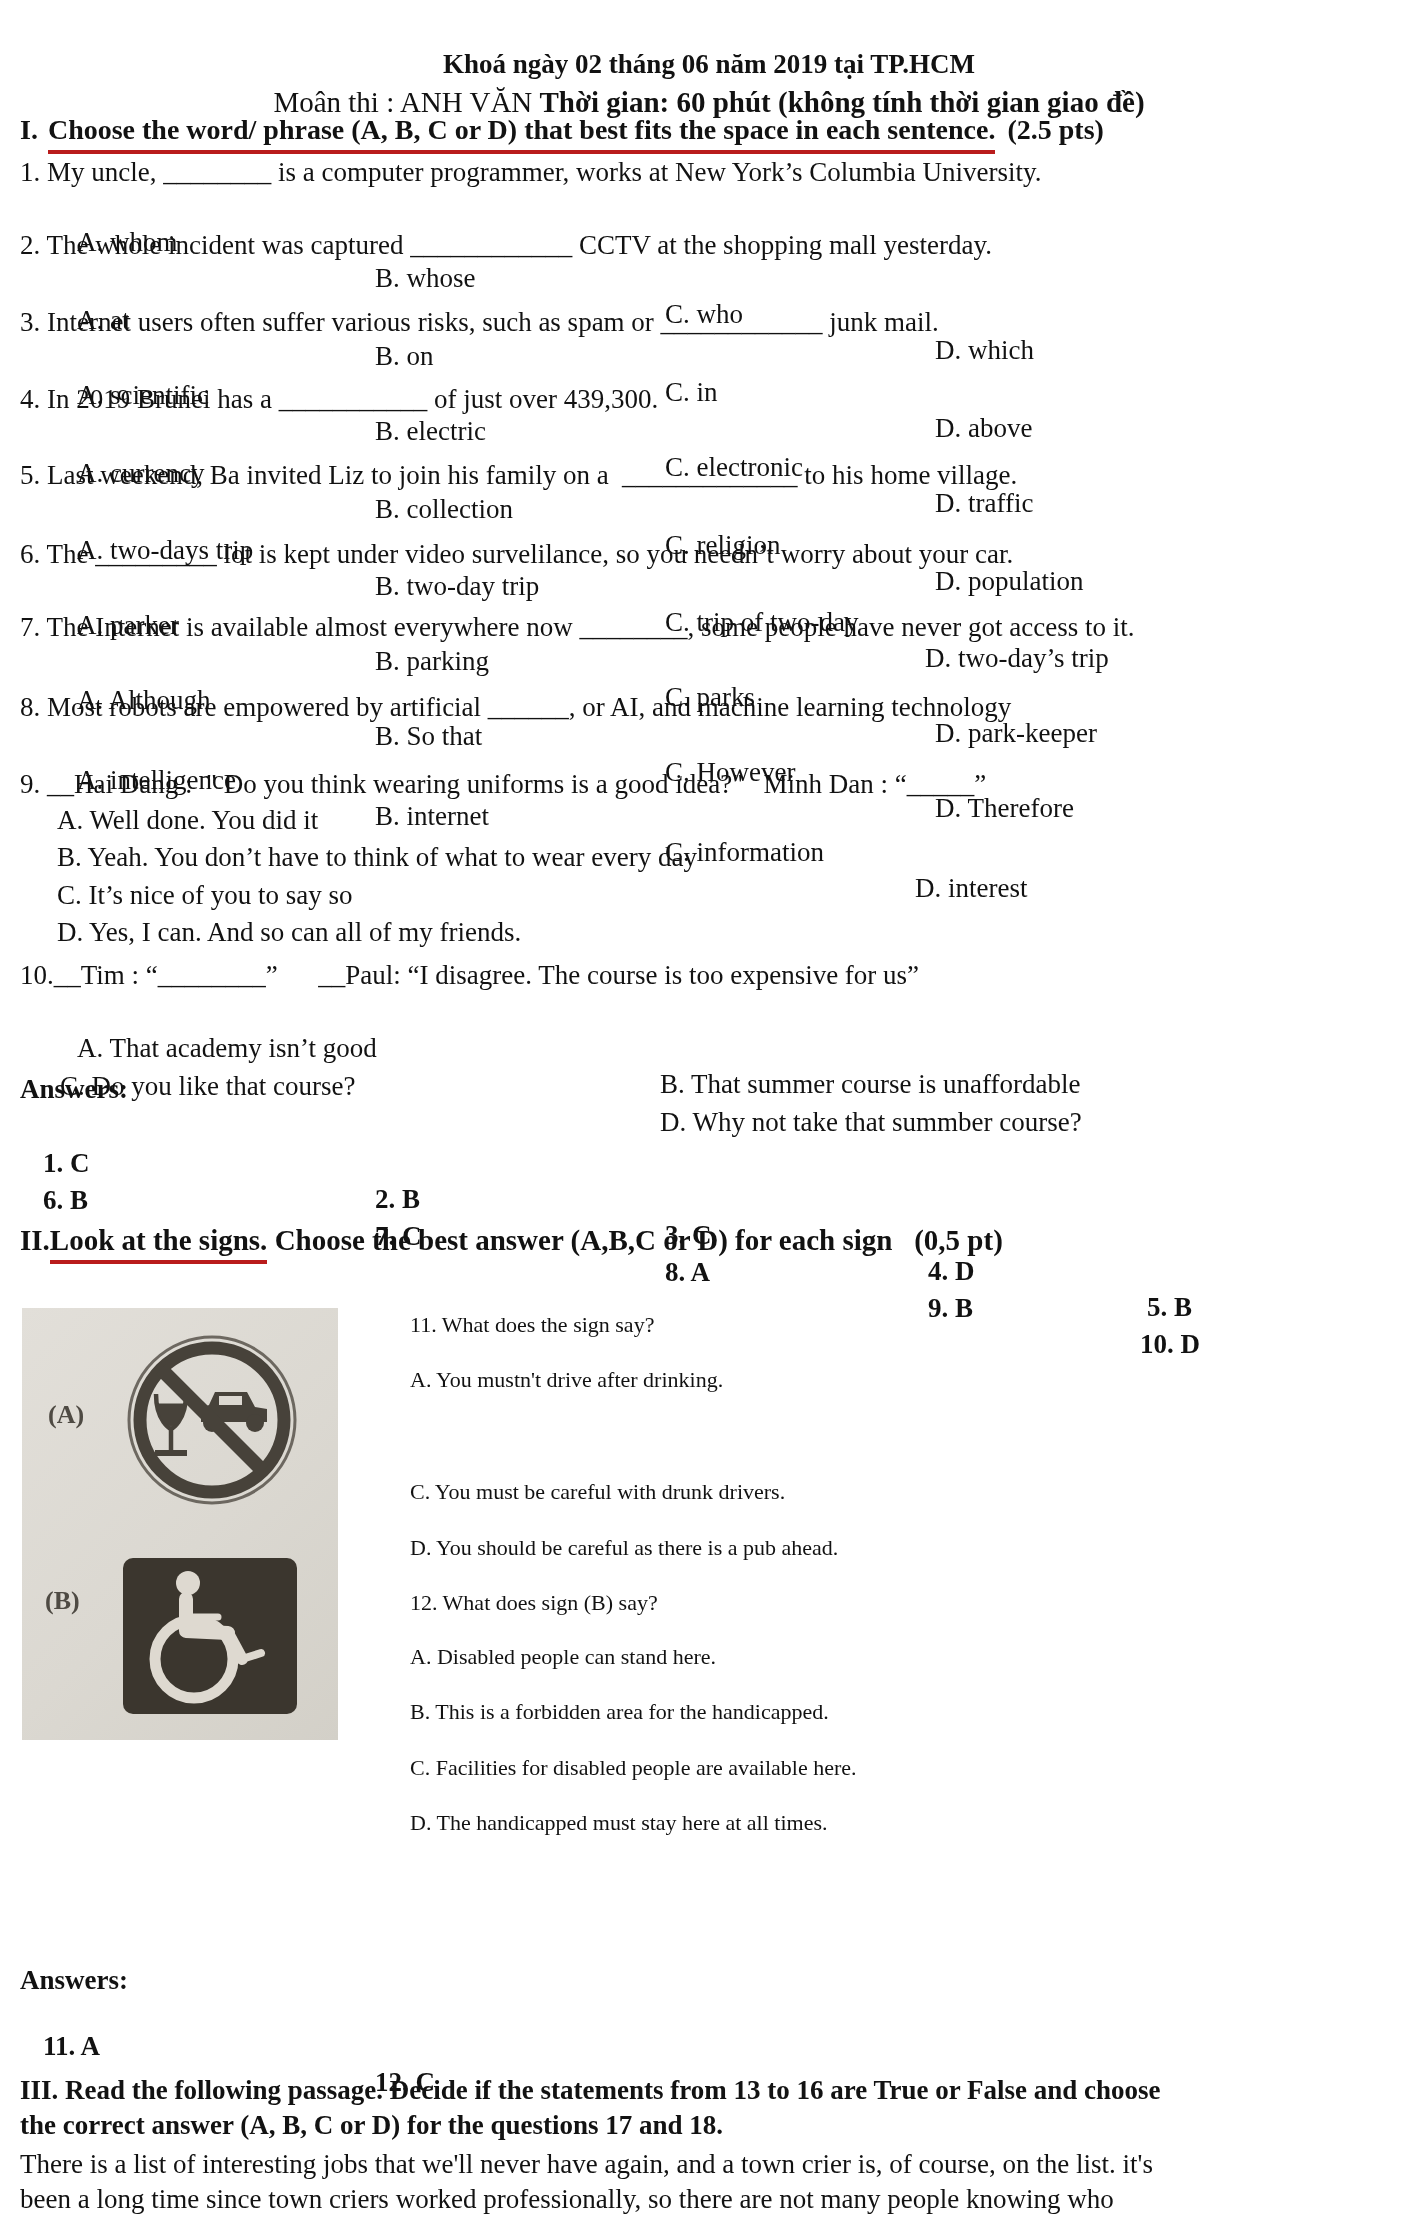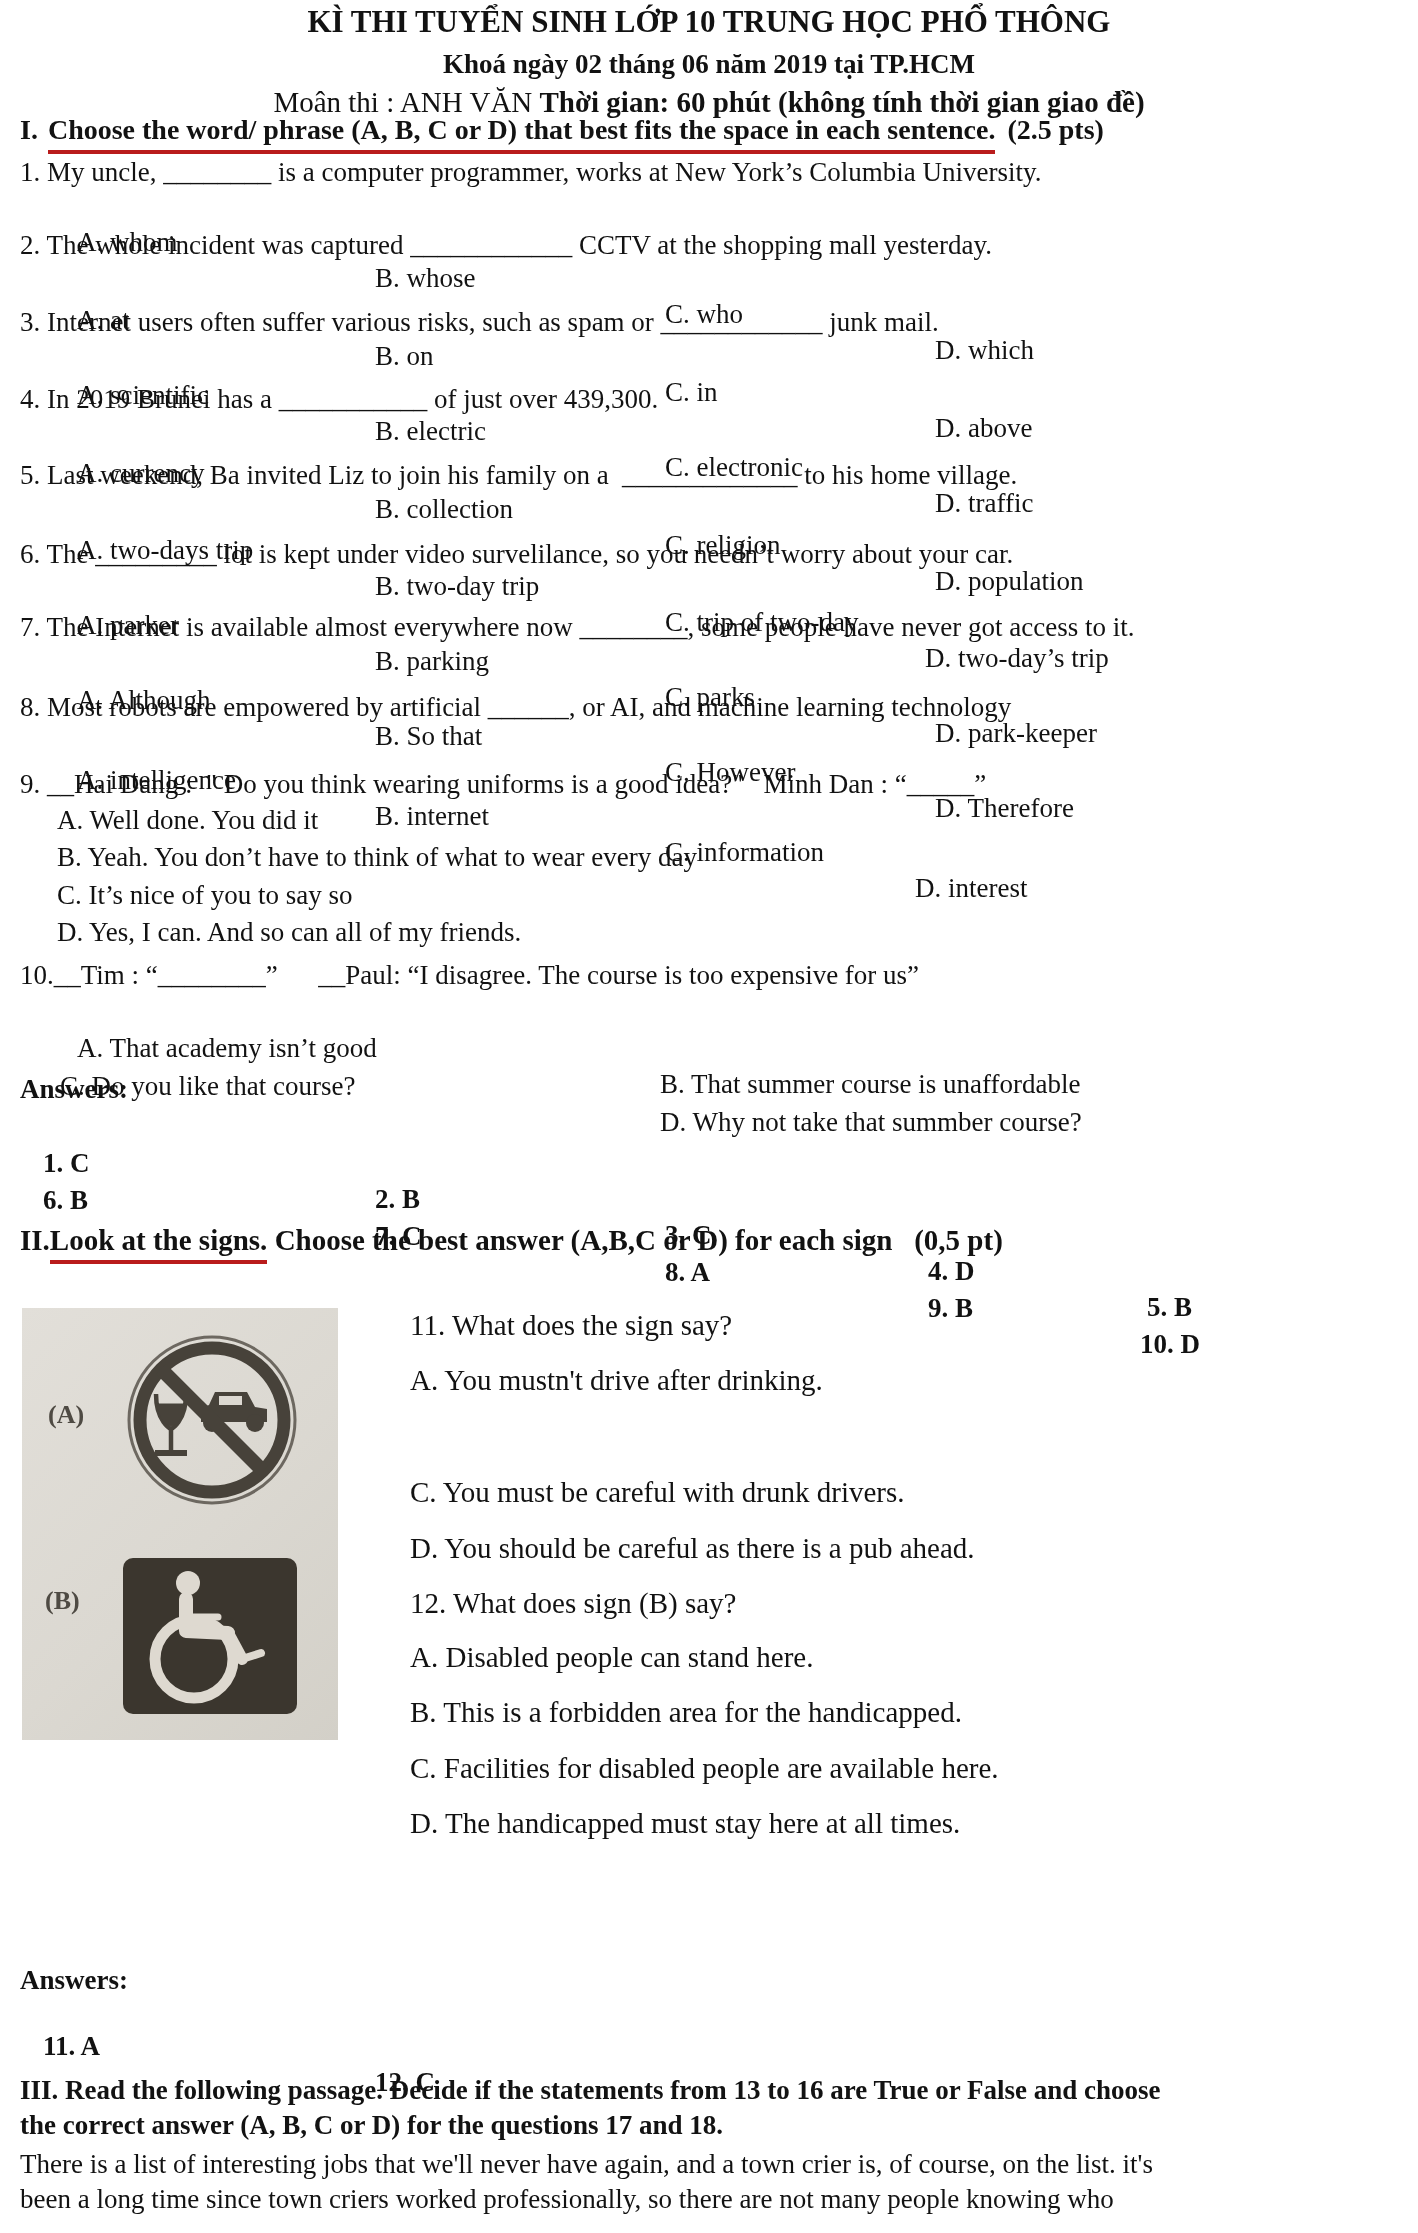--- a/index.html
+++ b/index.html
@@ -17,37 +17,36 @@
   .sech{font-size:28px; font-weight:bold;}
   .sec2h{font-size:29px; font-weight:bold;}
   .ul{display:inline-block; border-bottom:4px solid #b91c1c; padding-bottom:2px;}
   .mr{margin-right:10px;}
   .ml{margin-left:12px;}
   .opts span{position:absolute; white-space:pre;}
   .oA{left:57px;} .oB{left:355px;} .oC{left:645px;} .oD{left:915px;}
   .oB2{left:640px;}
   .ansrow span{position:absolute; white-space:pre; font-weight:bold;}
   .a1{left:23px;} .a2{left:355px;} .a3{left:645px;} .a4{left:908px;} .a5{left:1127px;}
-  .sec2line{left:410px; font-size:29px;}
+  .sec2line{left:410px; font-size:22px;}
   .photo{
     position:absolute; left:22px; top:1308px; width:316px; height:432px;
     background:linear-gradient(135deg,#e2dfd9 0%, #dbd8d1 55%, #d3d0c8 100%);
   }
   .photo .slabel{position:absolute; font-size:26px; color:#4e4a43; font-weight:bold; white-space:pre;}
   .signA{position:absolute; left:100px; top:22px;}
   .signB{position:absolute; left:98px; top:247px;}
   .sec3h{font-weight:bold; font-size:27px;}
   .sec3p{font-size:27px;}
 </style>
 </head>
 <body>
 
 <div class="page">
 
-  <div class="line center t1" style="top:4px">KÌ THI TUYỂN SINH LỚP 10 TRUNG HỌC PHỔ THÔNG</div>
   <div class="line center t2" style="top:46px">Khoá ngày 02 tháng 06 năm 2019 tại TP.HCM</div>
   <div class="line center t3" style="top:84px"><span>Moân thi : ANH VĂN </span><span class="b">Thời gian: 60 phút (không tính thời gian giao đề)</span></div>
 
   <div class="line sech" style="top:112px"><span class="mr">I.</span><span class="ul">Choose the word/ phrase (A, B, C or D) that best fits the space in each sentence.</span><span class="ml">(2.5 pts)</span></div>
 
   <div class="line" style="top:154px">1. My uncle, ________ is a computer programmer, works at New York’s Columbia University.</div>
   <div class="line opts" style="top:188px">
     <span class="oA">A. whom</span>
     <span class="oB">B. whose</span>
     <span class="oC">C. who</span>

